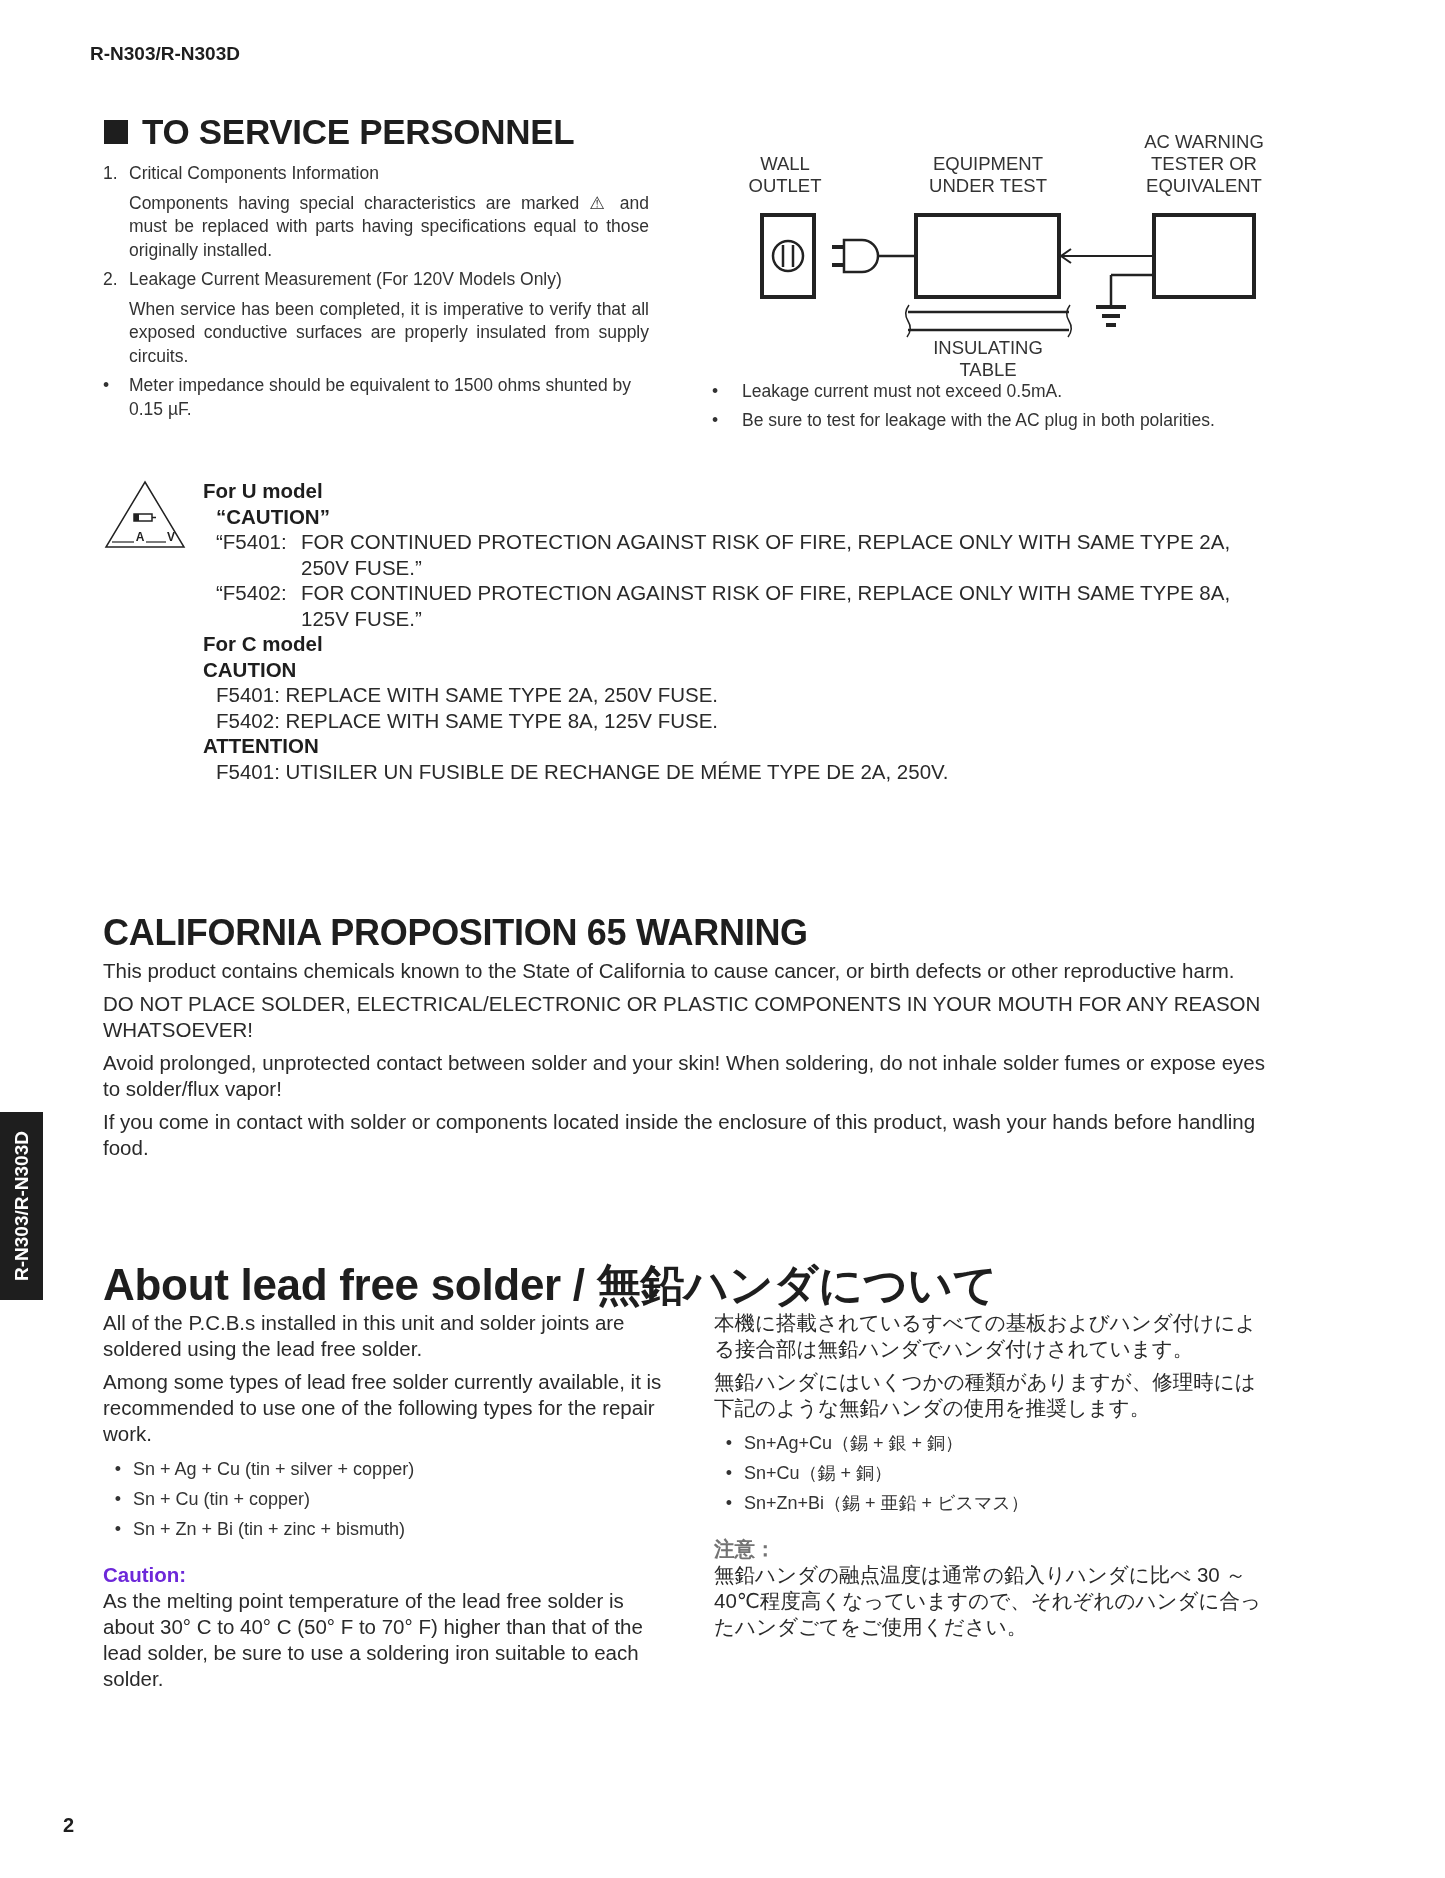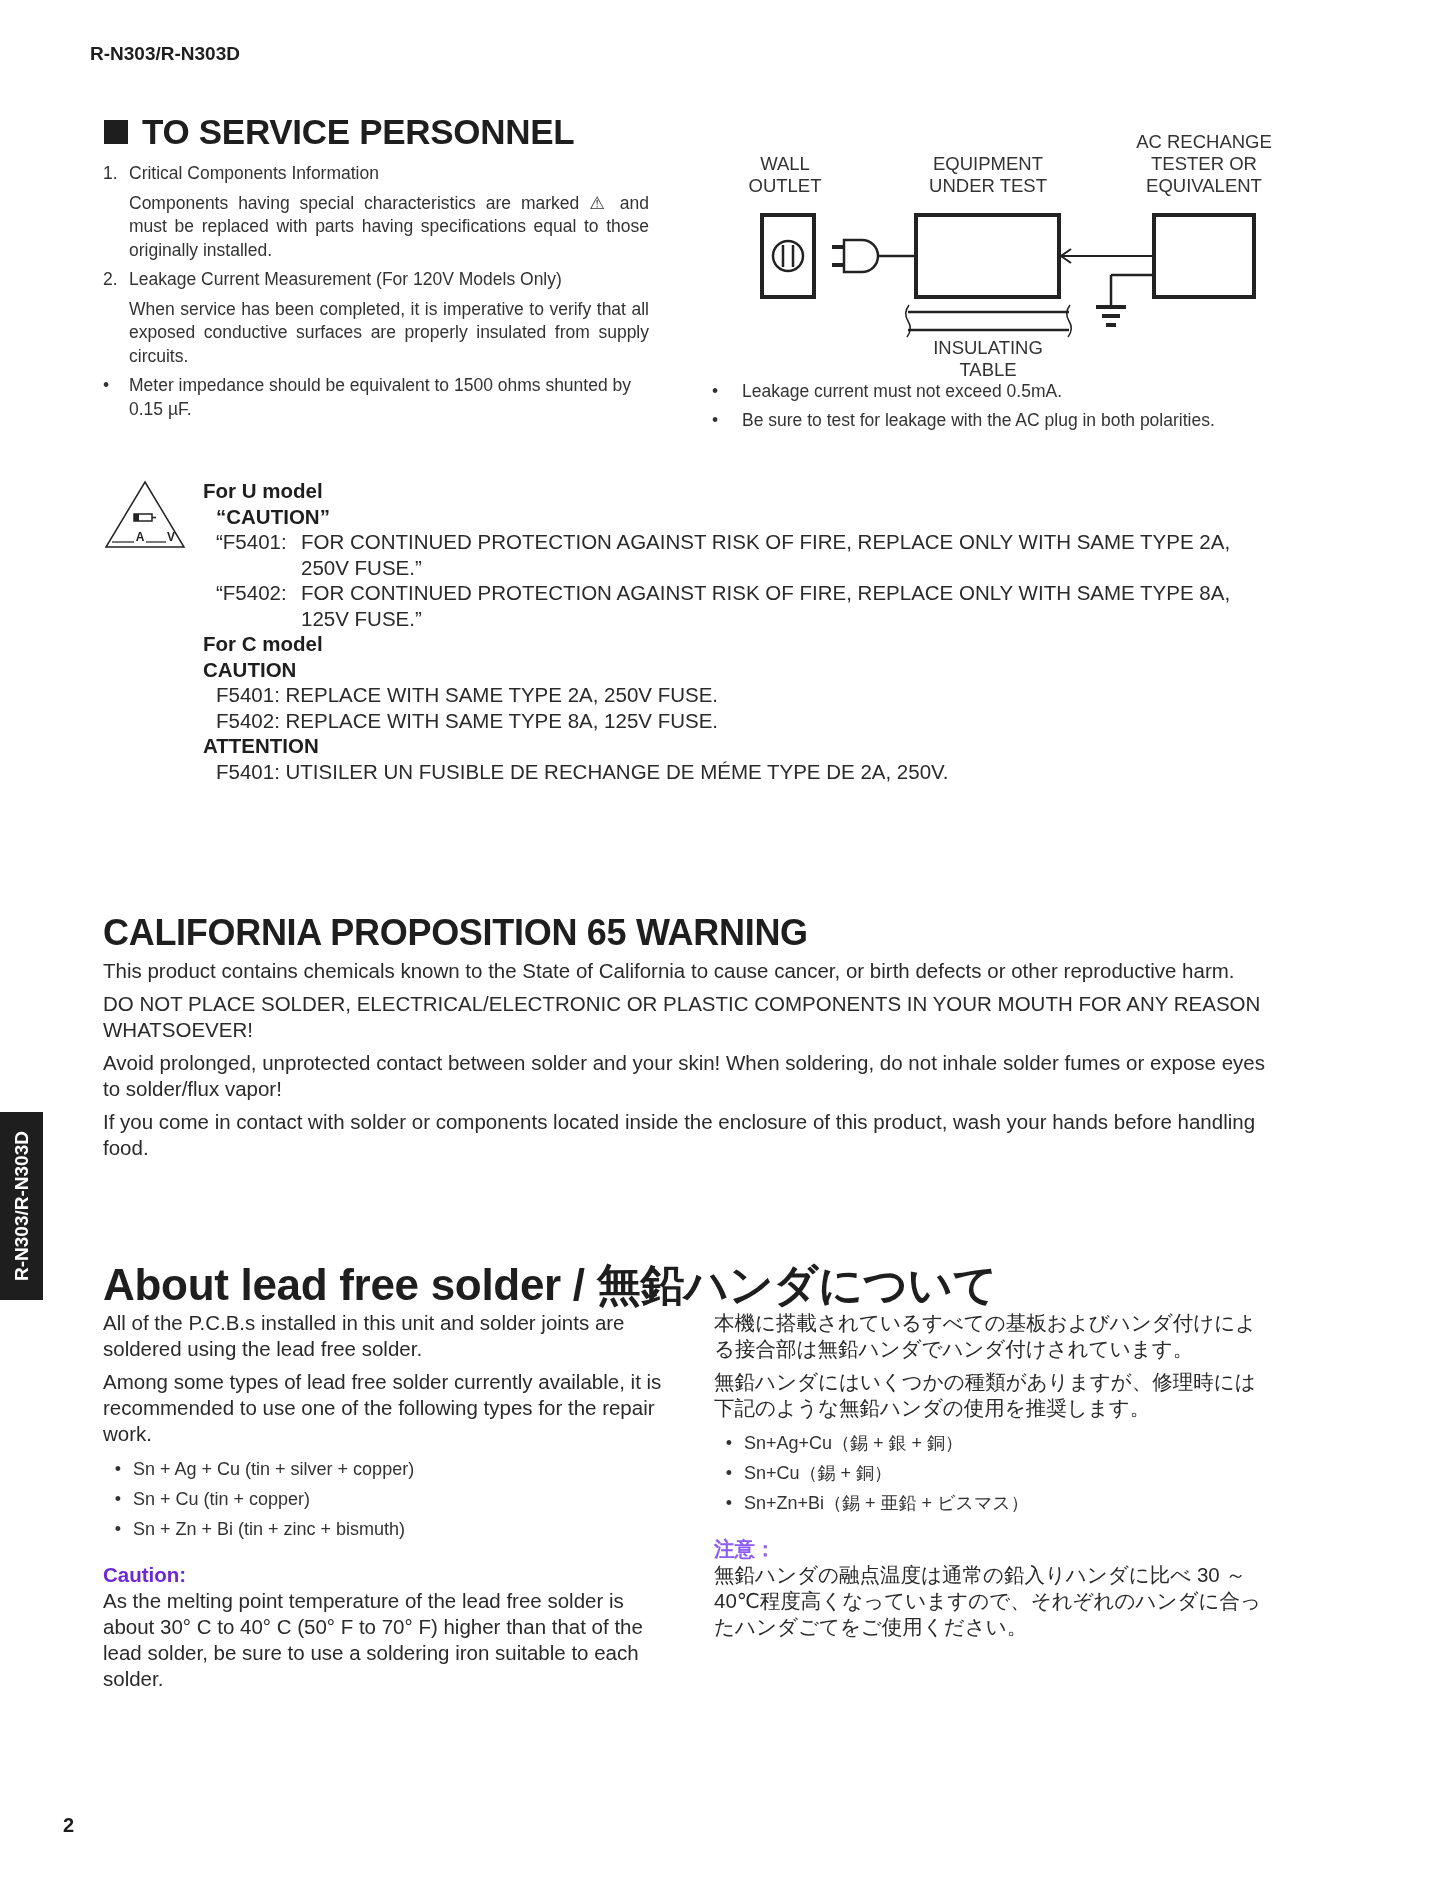--- a/index.html
+++ b/index.html
@@ -33,21 +33,21 @@
   .lf-title { left:103px; top:1256px; font-size:44px; font-weight:bold; color:#1e1e1e; letter-spacing:-0.3px; }
   .lf-left { left:103px; top:1310px; width:560px; font-size:20.5px; line-height:26px; color:#2a2a2a; }
   .lf-left p { margin:0 0 7px 0; }
   .lf-left ul, .lf-right ul { list-style:none; margin:4px 0 0 0; padding:0; }
   .lf-left li { display:flex; font-size:18px; line-height:30px; color:#333; }
   .lf-left li .dot, .lf-right li .dot { width:30px; flex:none; text-align:center; }
   .lf-left .caution-h { font-weight:bold; margin-top:18px; color:#6d28d9; }
   .lf-right { left:714px; top:1310px; width:560px; font-size:20.5px; line-height:26px; color:#2a2a2a; }
   .lf-right p { margin:0 0 7px 0; }
   .lf-right li { display:flex; font-size:18px; line-height:30px; color:#333; }
-  .lf-right .caution-h { font-weight:bold; margin-top:18px; color:#8b5cf6; }
+  .lf-right .caution-h { font-weight:bold; margin-top:18px; color:#737373; }
   .side-tab { left:0; top:1112px; width:43px; height:188px; background:#1e1e1e; }
   .side-tab span { position:absolute; left:50%; top:50%; transform:translate(-50%,-50%) rotate(-90deg);
                    color:#fff; font-weight:bold; font-size:19px; white-space:nowrap; }
   .page-num { left:63px; top:1814px; font-size:20px; font-weight:bold; color:#1e1e1e; }
 </style>
 </head>
 <body>
 
 <div class="abs hdr-model">R-N303/R-N303D</div>
 
@@ -116,21 +116,21 @@
 
 <div class="abs diag-label" style="left:730px;top:153px;width:110px;">
   <div>WALL</div>
   <div>OUTLET</div>
 </div>
 <div class="abs diag-label" style="left:898px;top:153px;width:180px;">
   <div>EQUIPMENT</div>
   <div>UNDER TEST</div>
 </div>
 <div class="abs diag-label" style="left:1134px;top:131px;width:140px;">
-  <div>AC RECHANGE</div>
+  <div>AC WARNING</div>
   <div>TESTER OR</div>
   <div>EQUIVALENT</div>
 </div>
 <div class="abs diag-label" style="left:898px;top:337px;width:180px;">
   <div>INSULATING</div>
   <div>TABLE</div>
 </div>
 
 <div class="abs right-bullets">
   <div class="row">

